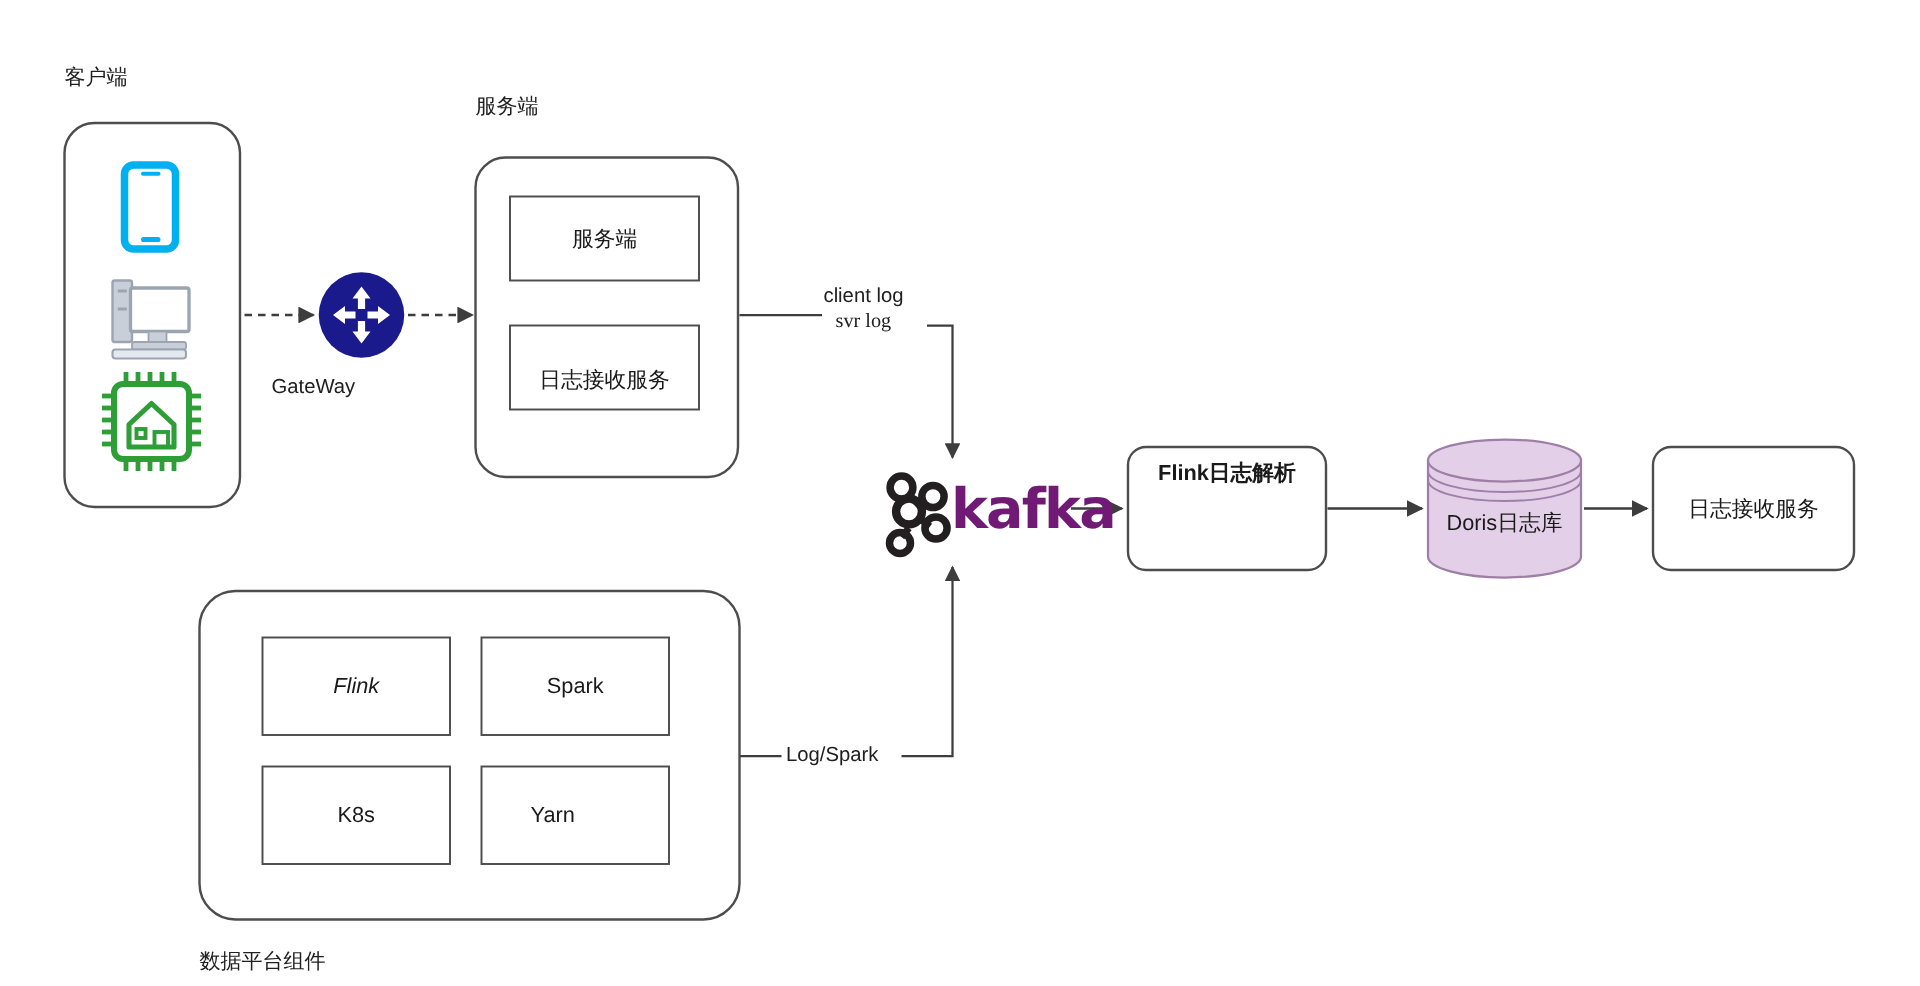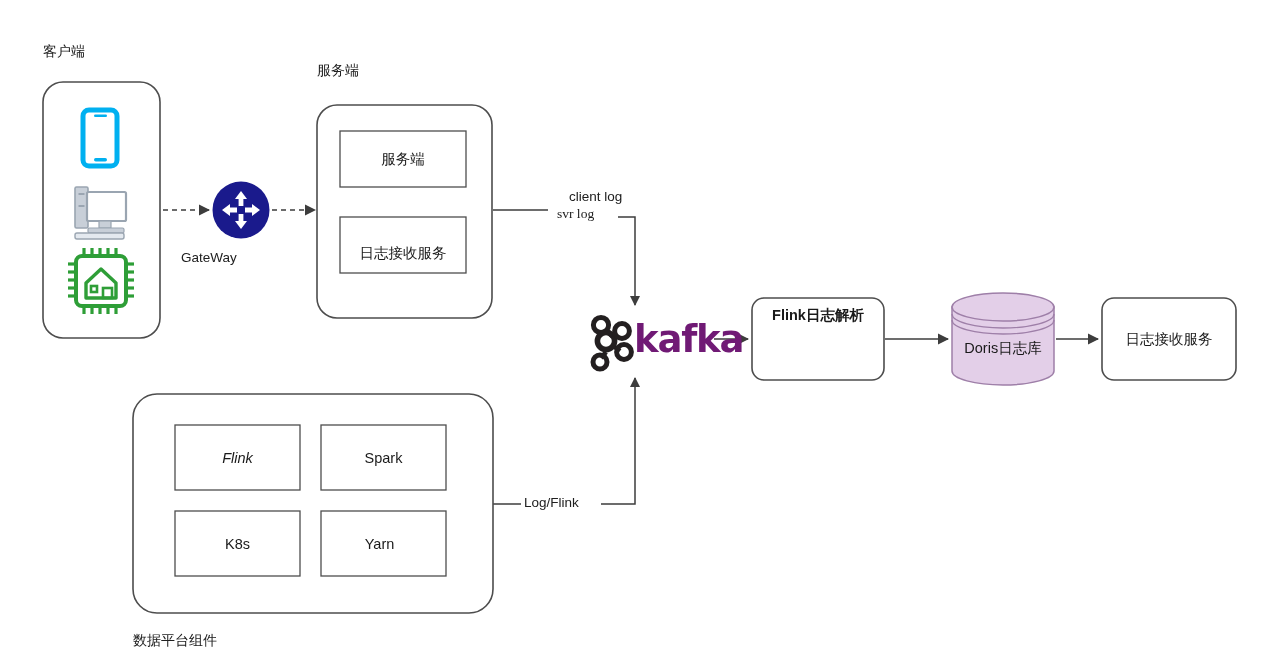--- a/index.html
+++ b/index.html
@@ -204,21 +204,21 @@
 <div class="grp-title" style="left:181px; top:250px; width:120px; font-size:13.5px;">GateWay</div>
 
 <div class="kafka-word" style="left:634px; top:318px;">kafka</div>
 
 <div class="boxtext" style="left:340px; top:131px; width:126px; height:56px;">服务端</div>
 <div class="boxtext" style="left:340px; top:217px; width:126px; height:72px;text-align:right;">日志接收服务</div>
 
 <div class="boxtext" style="left:175px; top:425px; width:125px; height:65px;font-style:italic;">Flink</div>
 <div class="boxtext" style="left:321px; top:425px; width:125px; height:65px;">Spark</div>
 <div class="boxtext" style="left:175px; top:511px; width:125px; height:65px;">K8s</div>
-<div class="boxtext" style="left:317px; top:511px; width:125px; height:65px;">Yarn</div>
+<div class="boxtext" style="left:306px; top:511px; width:125px; height:65px;">Yarn</div>
 
 <div class="boxtext" style="left:752px; top:282px; width:132px; height:66px;font-weight:bold;">Flink日志解析</div>
 <div class="boxtext" style="left:952px; top:312px; width:102px; height:72px;">Doris日志库</div>
 <div class="boxtext" style="left:1102px; top:298px; width:134px; height:82px;">日志接收服务</div>
 
-<div class="lbl" style="left:569px; top:189px;">client log</div>
+<div class="lbl" style="left:549px; top:189px;">client log</div>
 <div class="lbl" style="left:557px; top:206px;font-family:Liberation Serif, serif;">svr log</div>
-<div class="lbl" style="left:524px; top:495px;">Log/Flink</div>
+<div class="lbl" style="left:524px; top:495px;">Log/Spark</div>
 
 </body></html>

